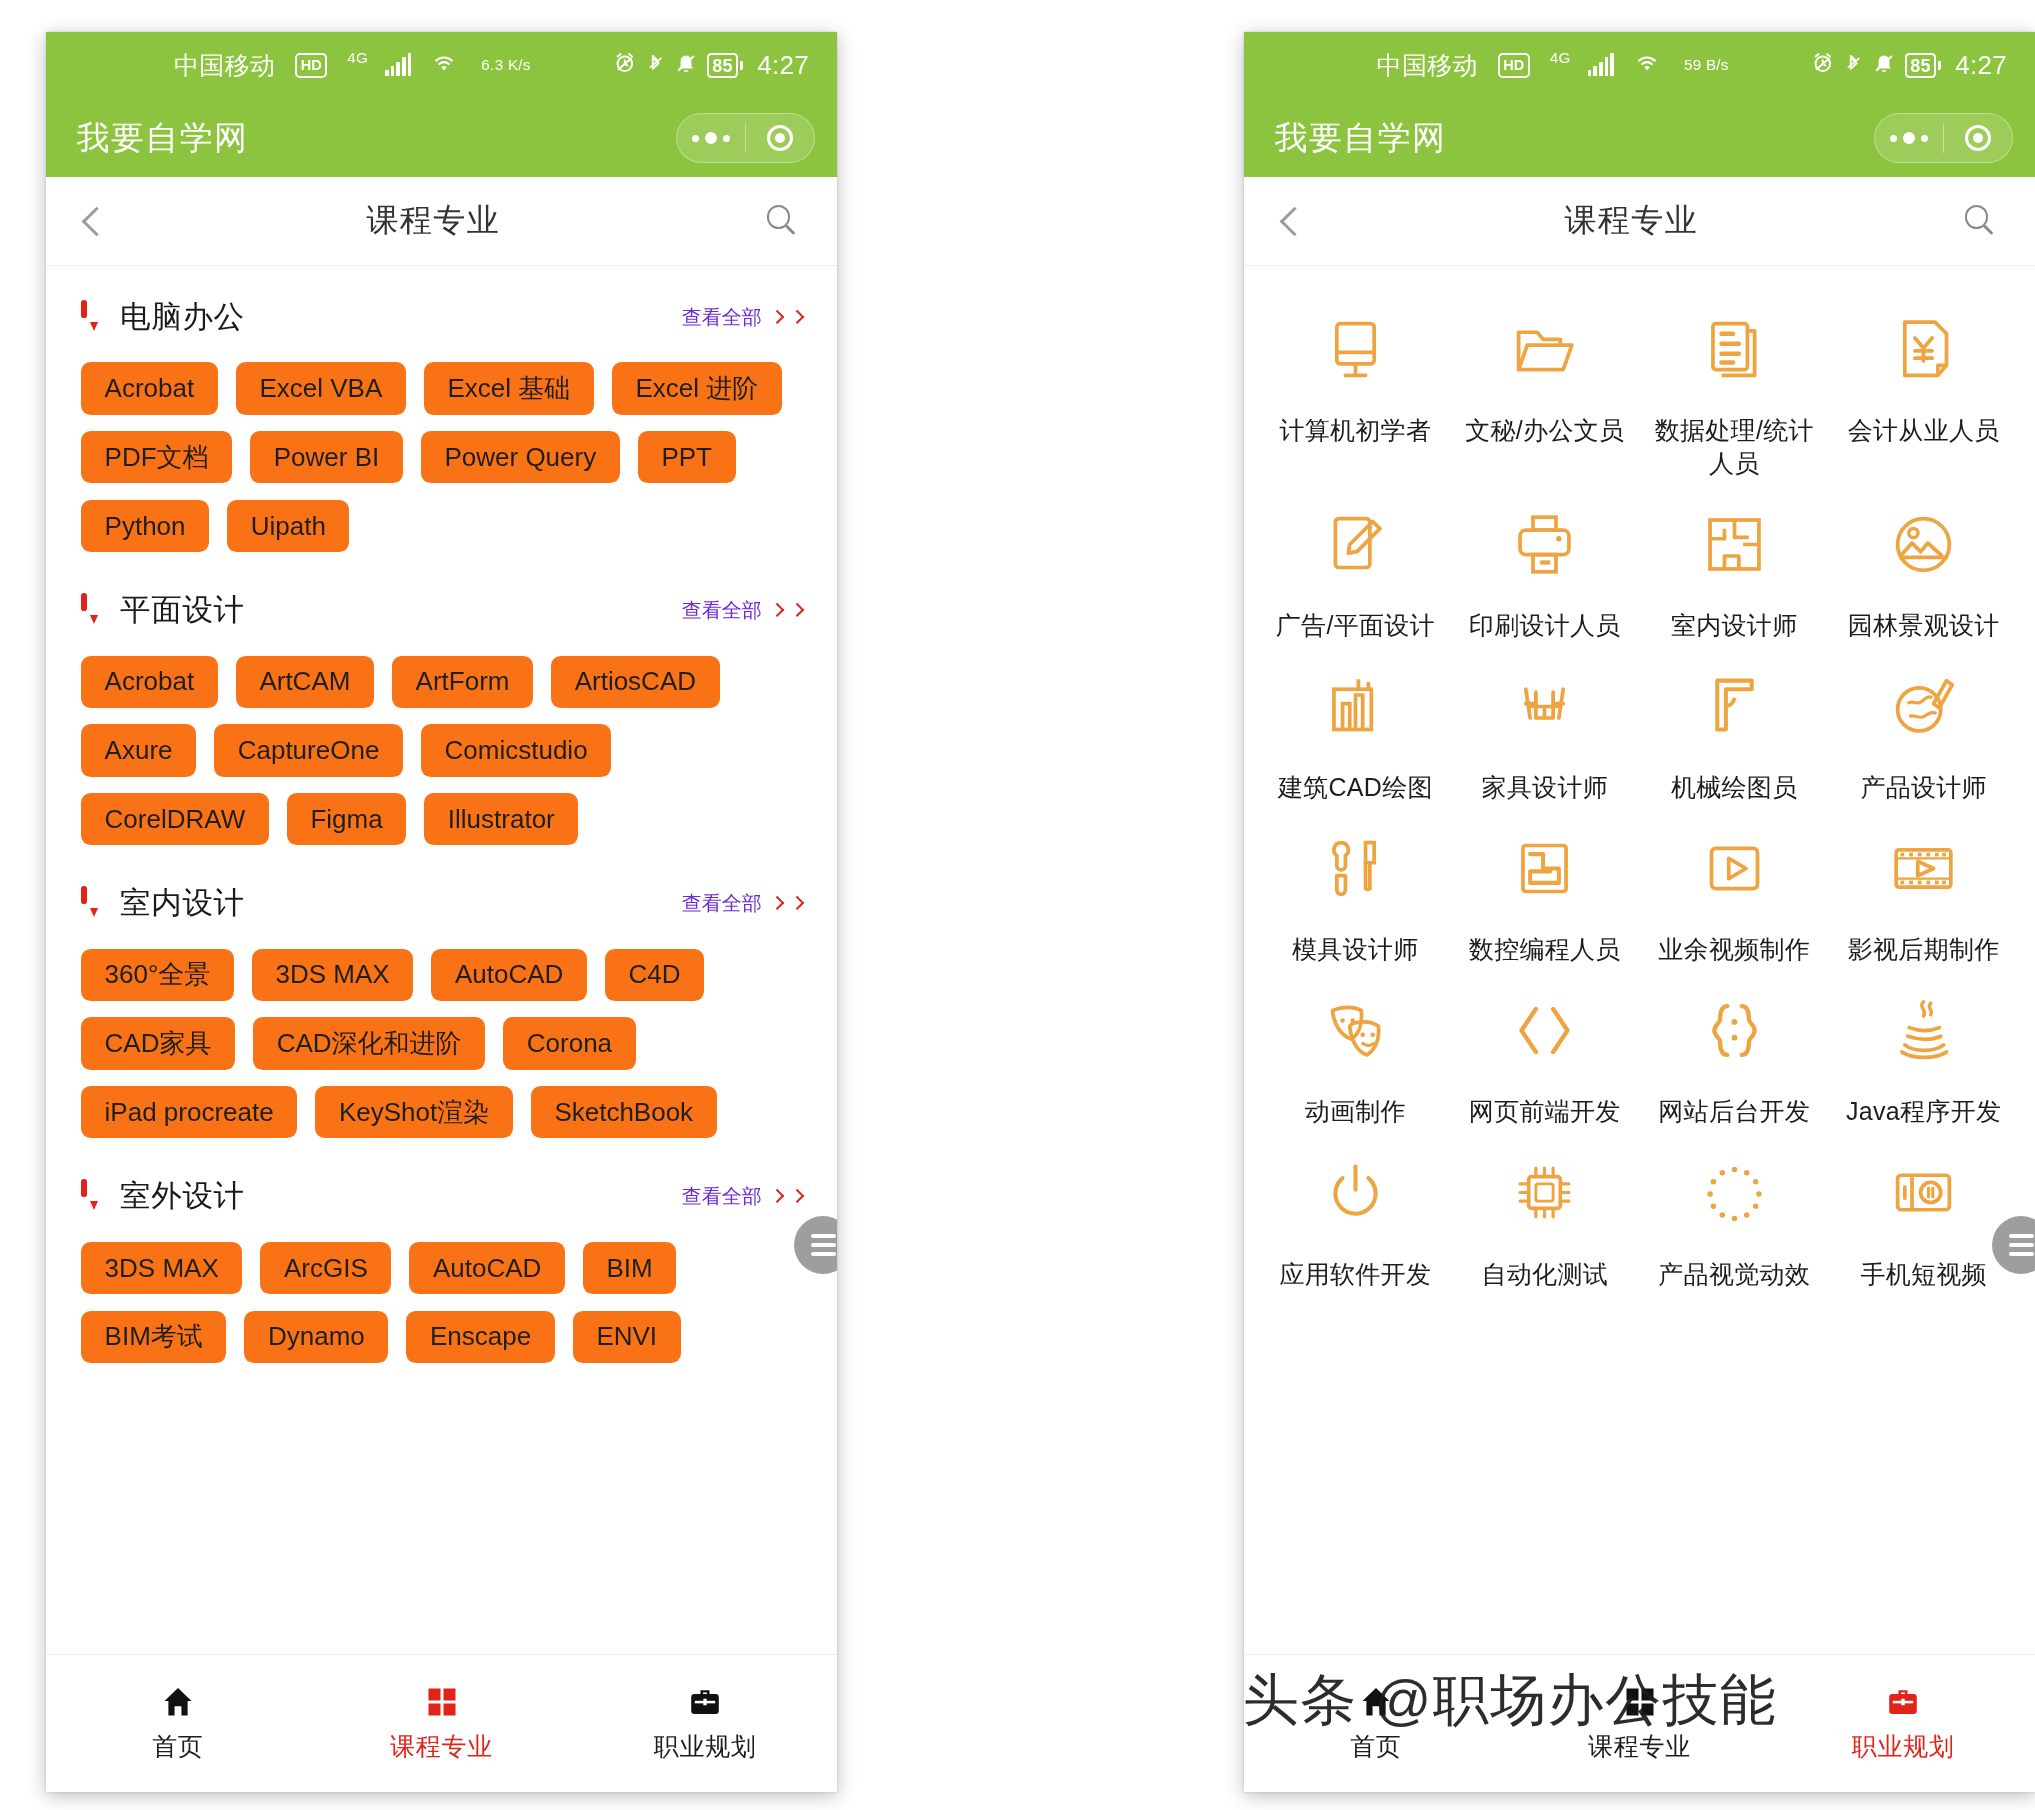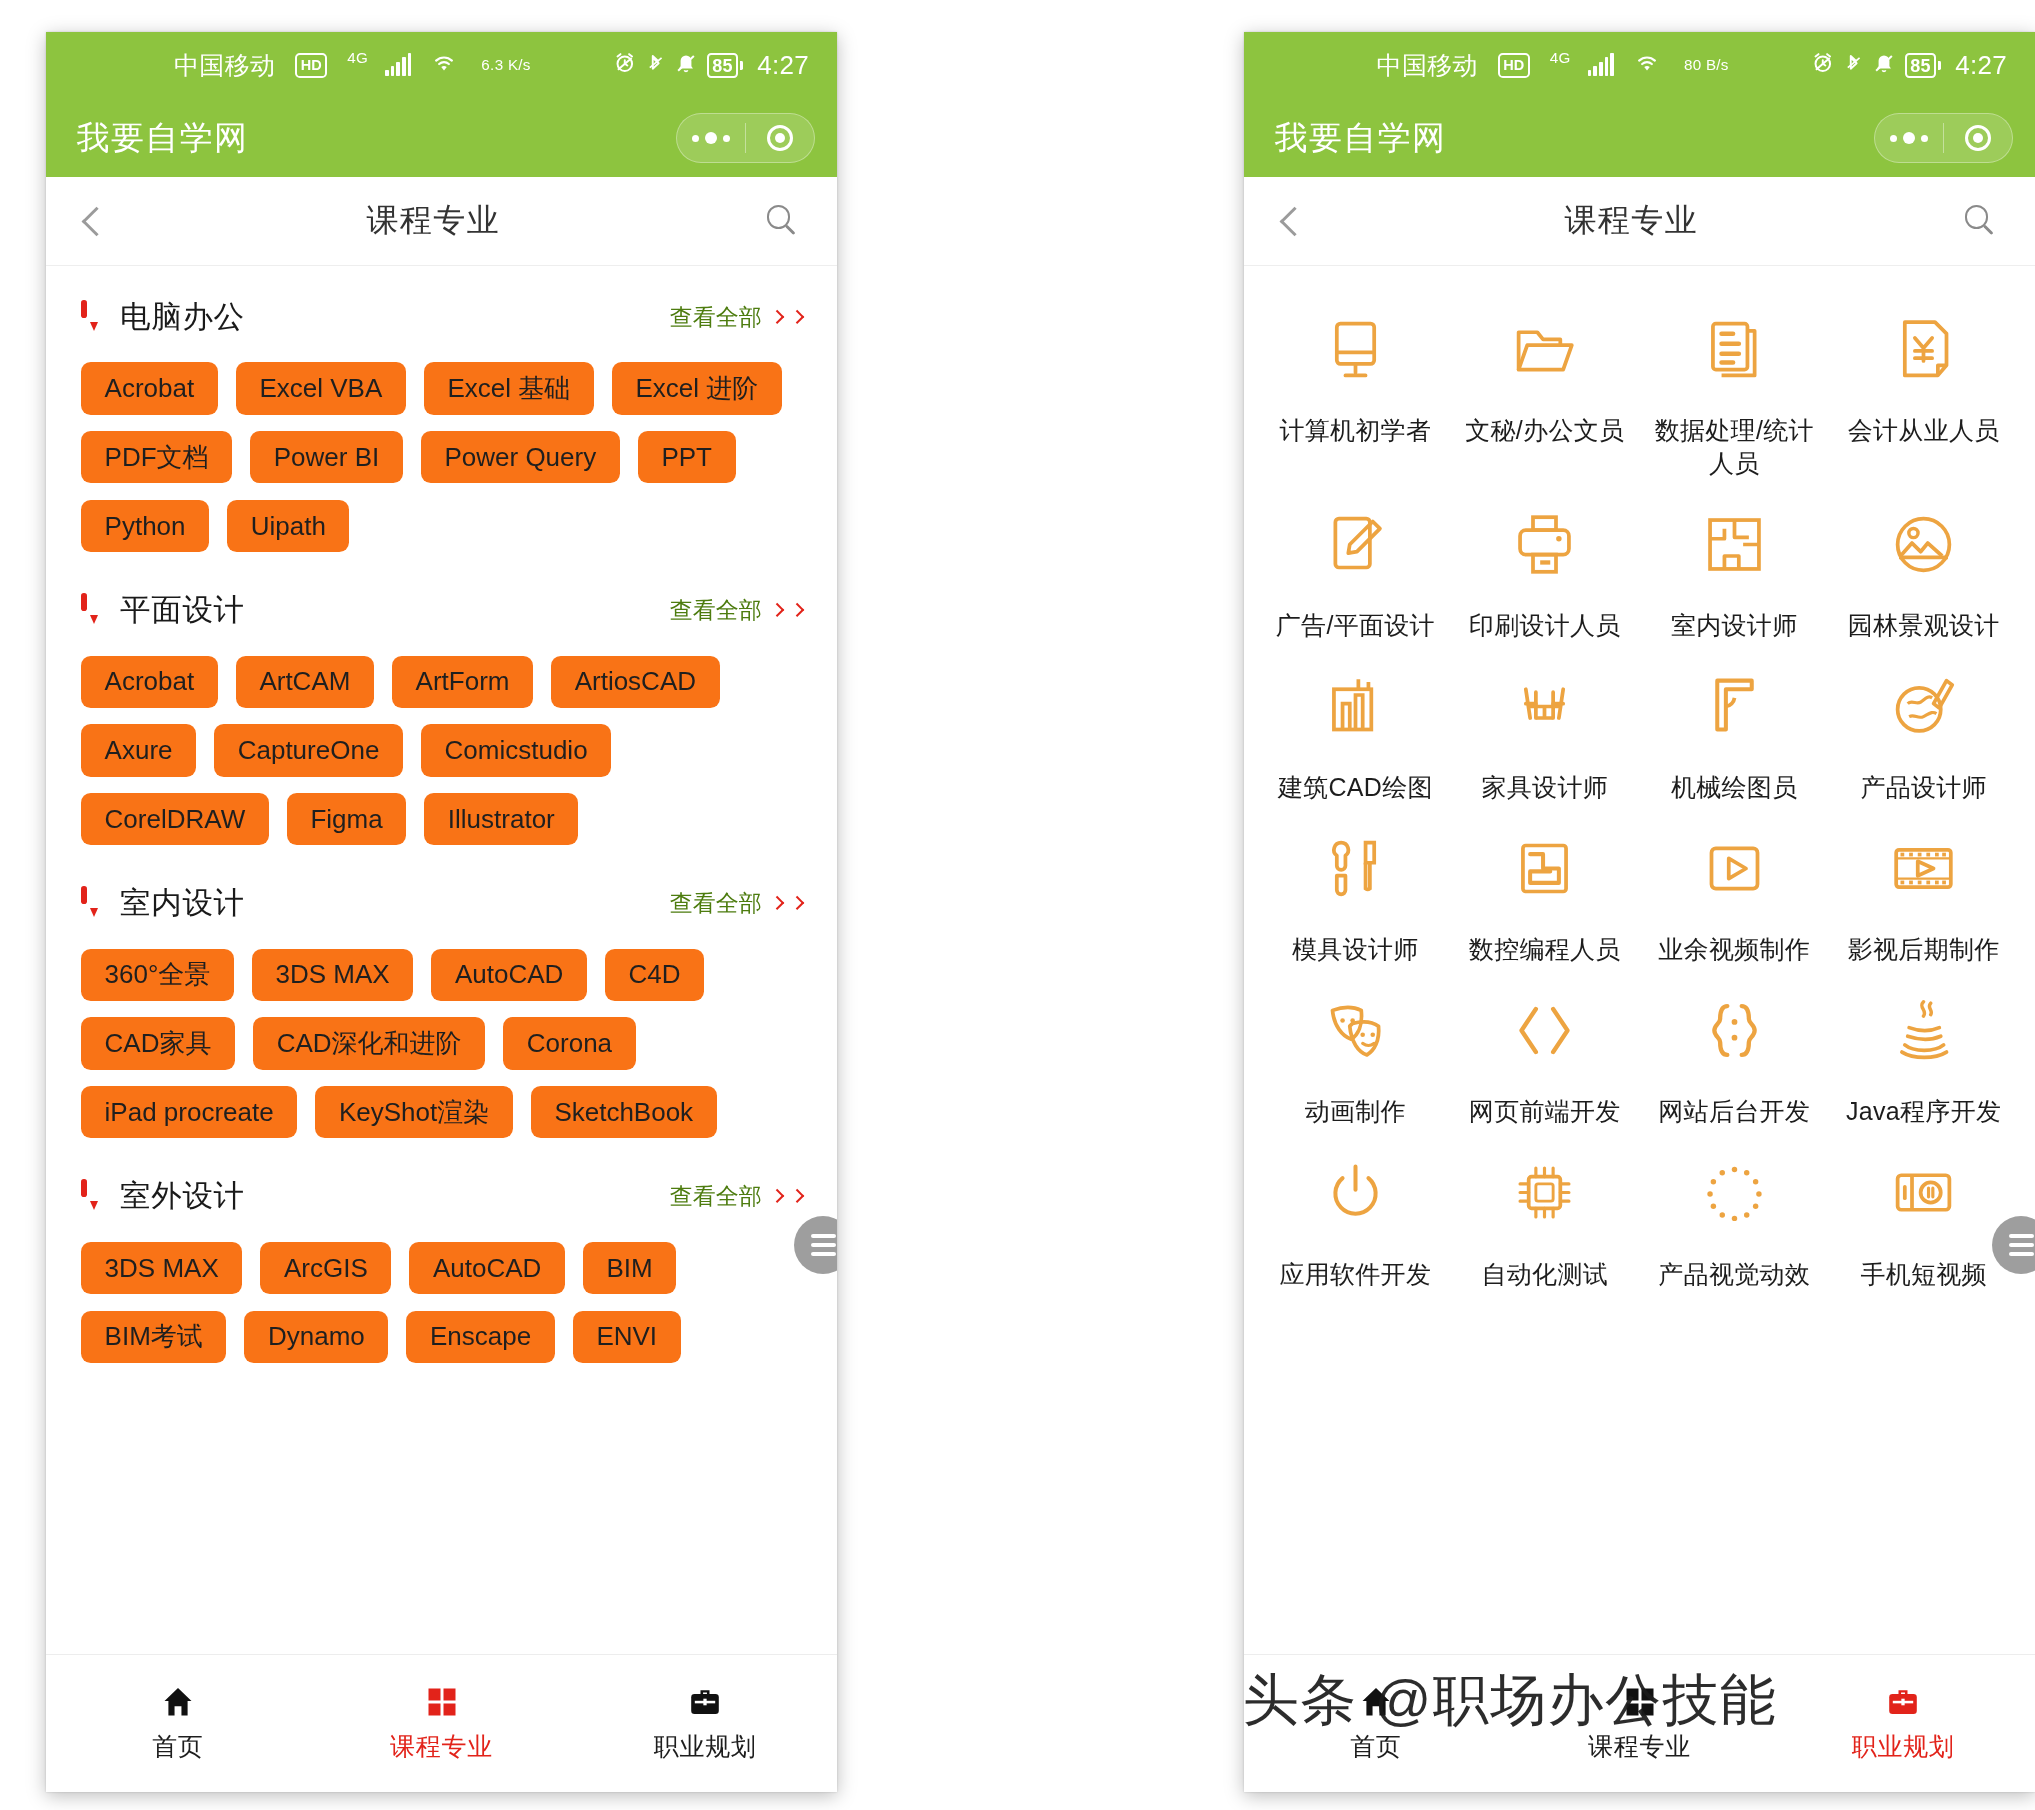--- a/index.html
+++ b/index.html
@@ -173,21 +173,21 @@
   .monitor-icon .stand {
     position: absolute; left: 9px; top: 19.4px;
     width: 0; height: 0;
     border-left: 4.8px solid transparent;
     border-right: 4.8px solid transparent;
     border-top: 9.7px solid #e2231a;
   }
   .section-title { font-size: 30.5px; color: #1a1a1a; letter-spacing: 0.7px; }
   .section-head .grow { flex: 1 1 auto; }
   .see-all {
-    font-size: 23px; color: #4d7c0f; display: flex; align-items: center; gap: 9.7px;
+    font-size: 20px; color: #6d28d9; display: flex; align-items: center; gap: 9.7px;
   }
   .see-all .chev {
     display: inline-block; width: 10.4px; height: 10.4px;
     border-top: 2.8px solid #e2231a; border-right: 2.8px solid #e2231a;
     transform: rotate(45deg);
   }
   .tagwrap {
     display: flex; flex-wrap: wrap; gap: 16.6px 18px; padding: 19.4px 0 7px 0;
   }
   .tag {
@@ -504,21 +504,21 @@
               <i></i>
               <i></i>
             </span>
           <span>
             <svg width="26" height="21" viewBox="0 0 24 20">
                 <path d="M12 17.6l2.6-3.2a4 4 0 00-5.2 0L12 17.6z" fill="#fff"></path>
                 <path d="M4.5 8.2a11 11 0 0115 0" stroke="#fff" stroke-width="2.1" fill="none" stroke-linecap="round"></path>
                 <path d="M7.4 11.4a7 7 0 019.2 0" stroke="#fff" stroke-width="2.1" fill="none" stroke-linecap="round"></path>
               </svg>
           </span>
-          <span class="speed">80
+          <span class="speed">59
 B/s</span>
         </div>
         <div style="width:82px"></div>
         <div class="sb-right">
           <span>
             <svg width="23.6" height="23.6" viewBox="0 0 24 24">
                 <circle cx="12" cy="13" r="7.4" stroke="#fff" stroke-width="2" fill="none"></circle>
                 <path d="M12 9.4V13l2.6 1.8" stroke="#fff" stroke-width="2" fill="none" stroke-linecap="round"></path>
                 <path d="M4.6 5.6l3-2.4M19.4 5.6l-3-2.4" stroke="#fff" stroke-width="2" stroke-linecap="round"></path>
                 <path d="M5 19l14-12" stroke="#fff" stroke-width="2"></path>

